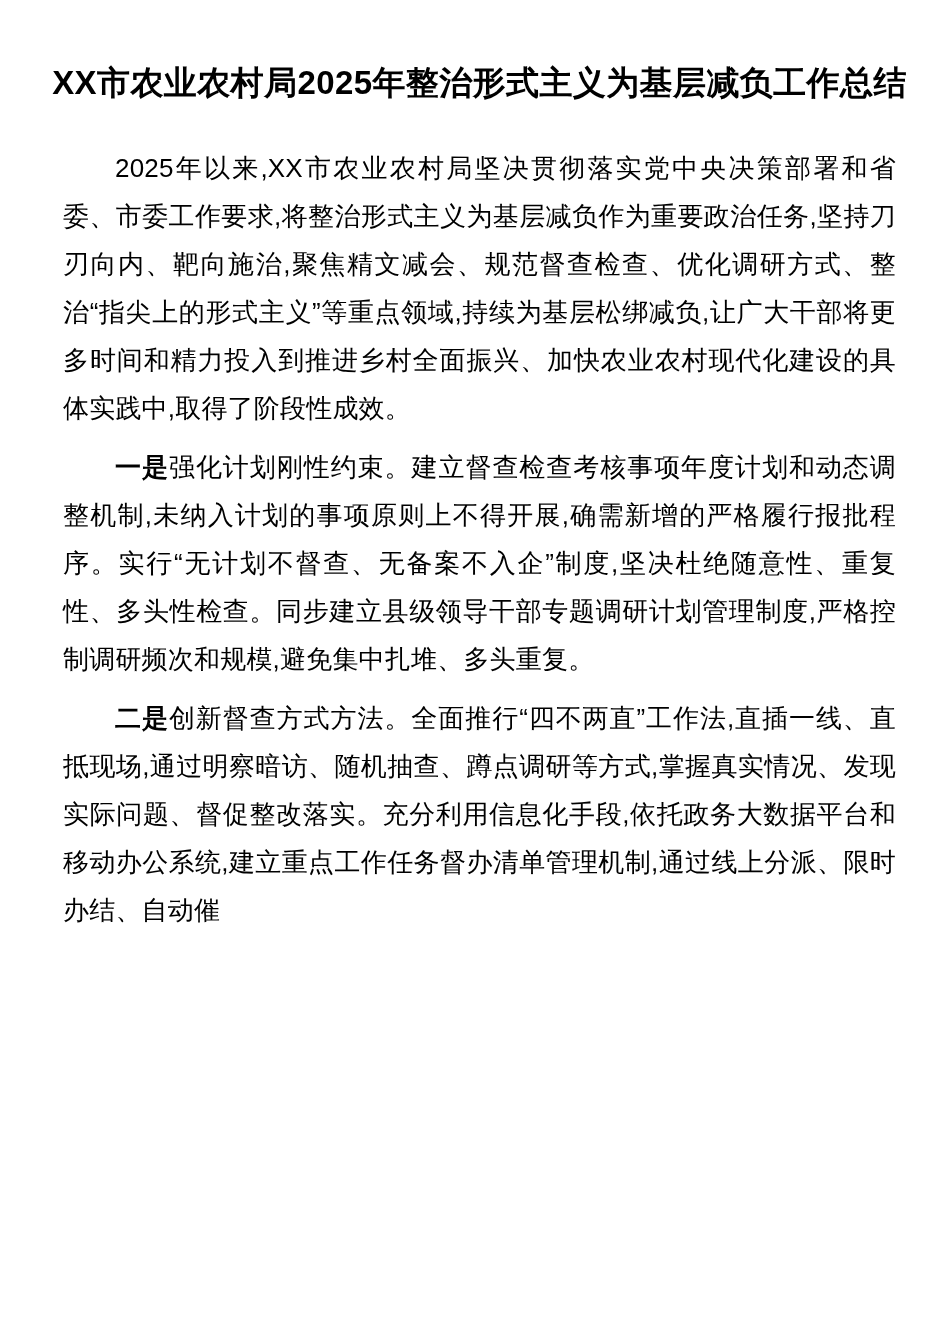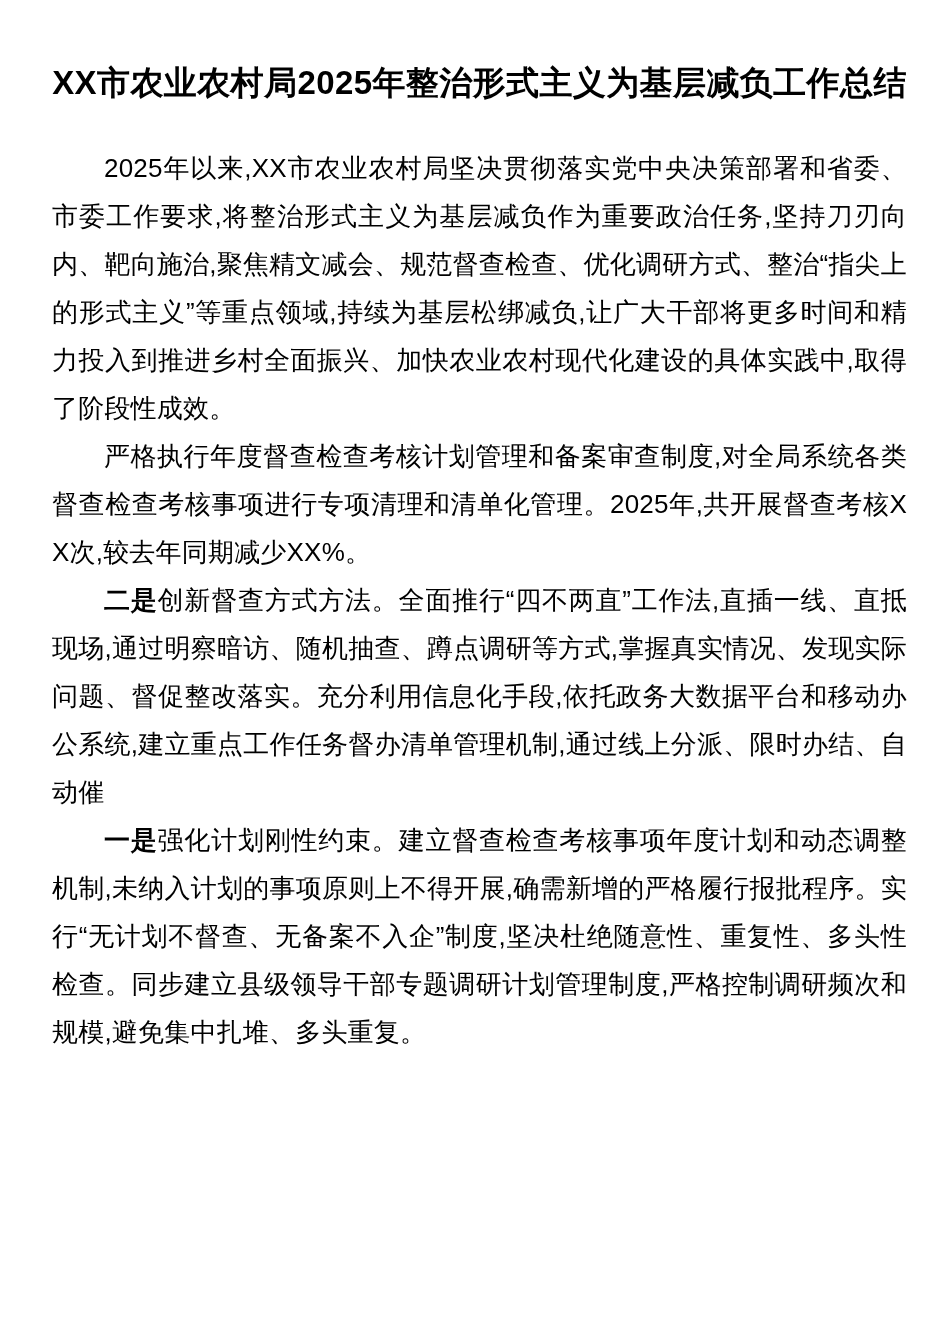--- a/index.html
+++ b/index.html
@@ -30,21 +30,21 @@
     font-weight: bold;
     line-height: 50px;
     text-align: center;
     letter-spacing: 0.4px;
     word-break: break-all;
   }
   .body-block {
     margin-top: 36px;
   }
   p.para {
-    margin: 0;
+    margin: 11px;
     font-size: 26px;
     line-height: 48px;
     text-align: justify;
     text-justify: inter-ideograph;
     text-align-last: left;
     word-break: break-all;
     letter-spacing: 0.2px;
   }
   p.indent {
     text-indent: 52px;
@@ -68,20 +68,19 @@
 <div class="page">
 
   <h1 class="doc-title">XX市农业农村局2025年整治形式主义为基层减负工作总结</h1>
 
   <div class="body-block">
 
     <p class="para indent">2025年以来,XX市农业农村局坚决贯彻落实党中央决策部署和省委、市委工作要求,将整治形式主义为基层减负作为重要政治任务,坚持刀刃向内、靶向施治,聚焦精文减会、规范督查检查、优化调研方式、整治“指尖上的形式主义”等重点领域,持续为基层松绑减负,让广大干部将更多时间和精力投入到推进乡村全面振兴、加快农业农村现代化建设的具体实践中,取得了阶段性成效。</p>
 
 
 
-    <p class="para indent">严格执行年度督查检查考核计划管理和备案审查制度,对全局系统各类督查检查考核事项进行专项清理和清单化管理。2025年,共开展督查考核XX次,较去年同期减少XX%。</p>
+
+    <p class="para indent"><span class="lead">一是</span><span>强化计划刚性约束。建立督查检查考核事项年度计划和动态调整机制,未纳入计划的事项原则上不得开展,确需新增的严格履行报批程序。实行“无计划不督查、无备案不入企”制度,坚决杜绝随意性、重复性、多头性检查。同步建立县级领导干部专题调研计划管理制度,严格控制调研频次和规模,避免集中扎堆、多头重复。</span></p>
 
     <p class="para indent clip-last"><span class="lead">二是</span><span>创新督查方式方法。全面推行“四不两直”工作法,直插一线、直抵现场,通过明察暗访、随机抽查、蹲点调研等方式,掌握真实情况、发现实际问题、督促整改落实。充分利用信息化手段,依托政务大数据平台和移动办公系统,建立重点工作任务督办清单管理机制,通过线上分派、限时办结、自动催</span></p>
-
-    <p class="para indent"><span class="lead">一是</span><span>强化计划刚性约束。建立督查检查考核事项年度计划和动态调整机制,未纳入计划的事项原则上不得开展,确需新增的严格履行报批程序。实行“无计划不督查、无备案不入企”制度,坚决杜绝随意性、重复性、多头性检查。同步建立县级领导干部专题调研计划管理制度,严格控制调研频次和规模,避免集中扎堆、多头重复。</span></p>
 
   </div>
 </div>
 
 </body></html>

